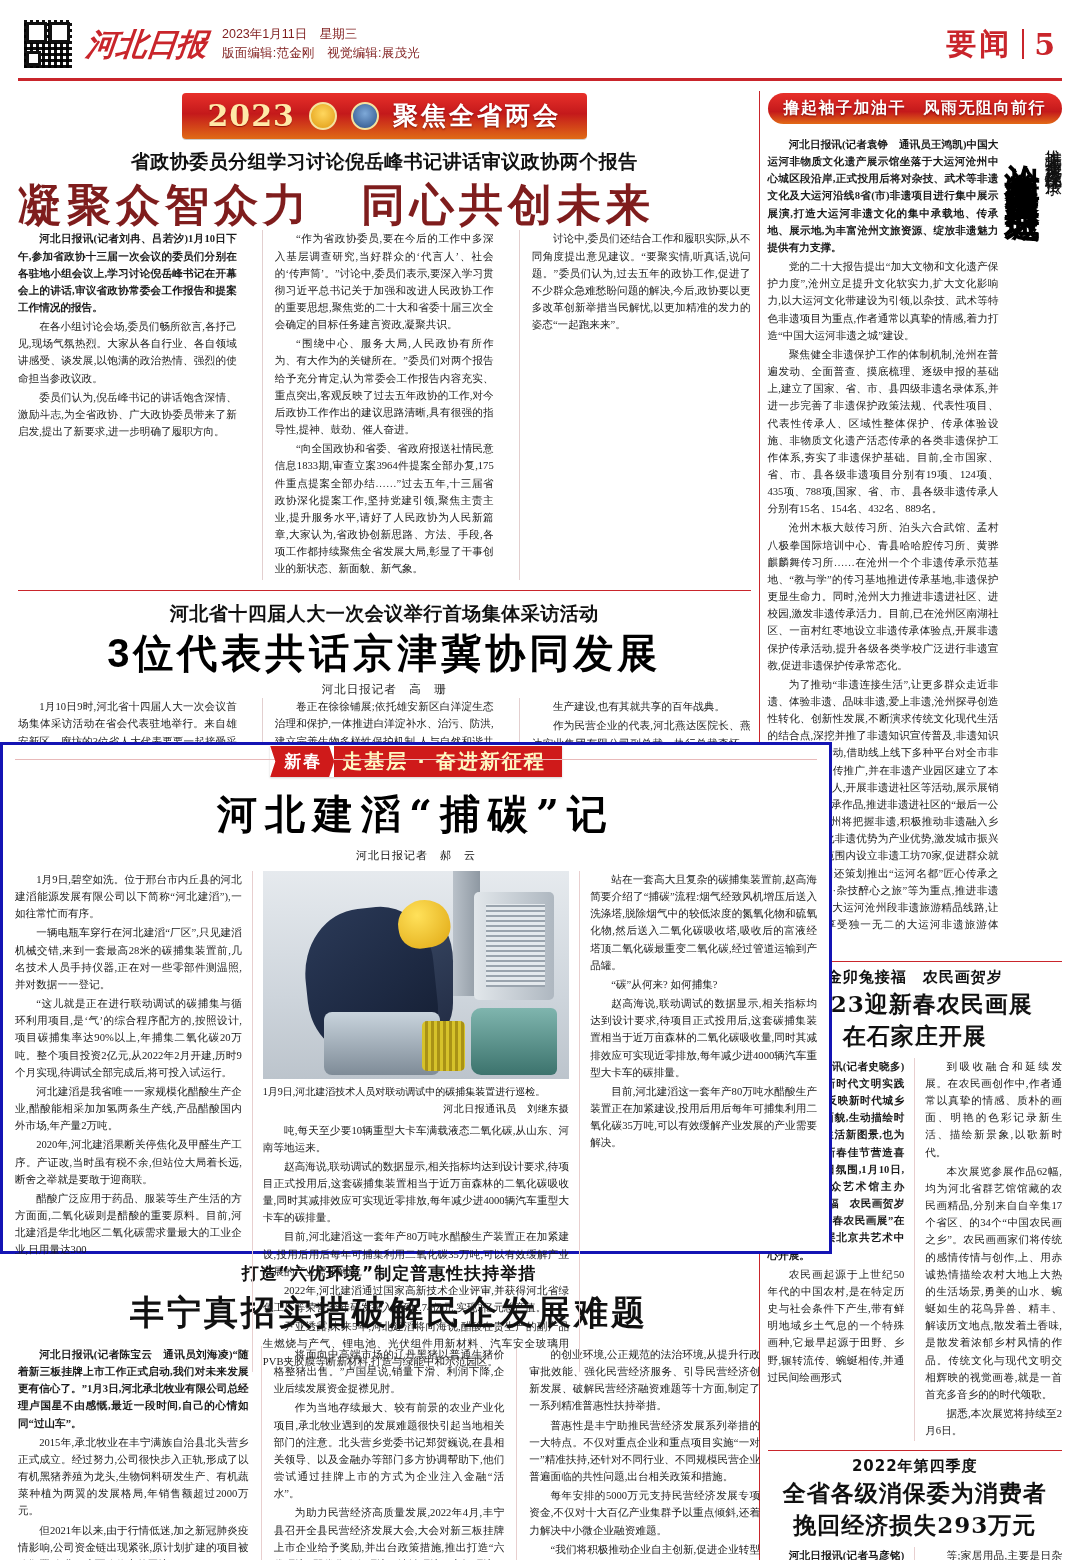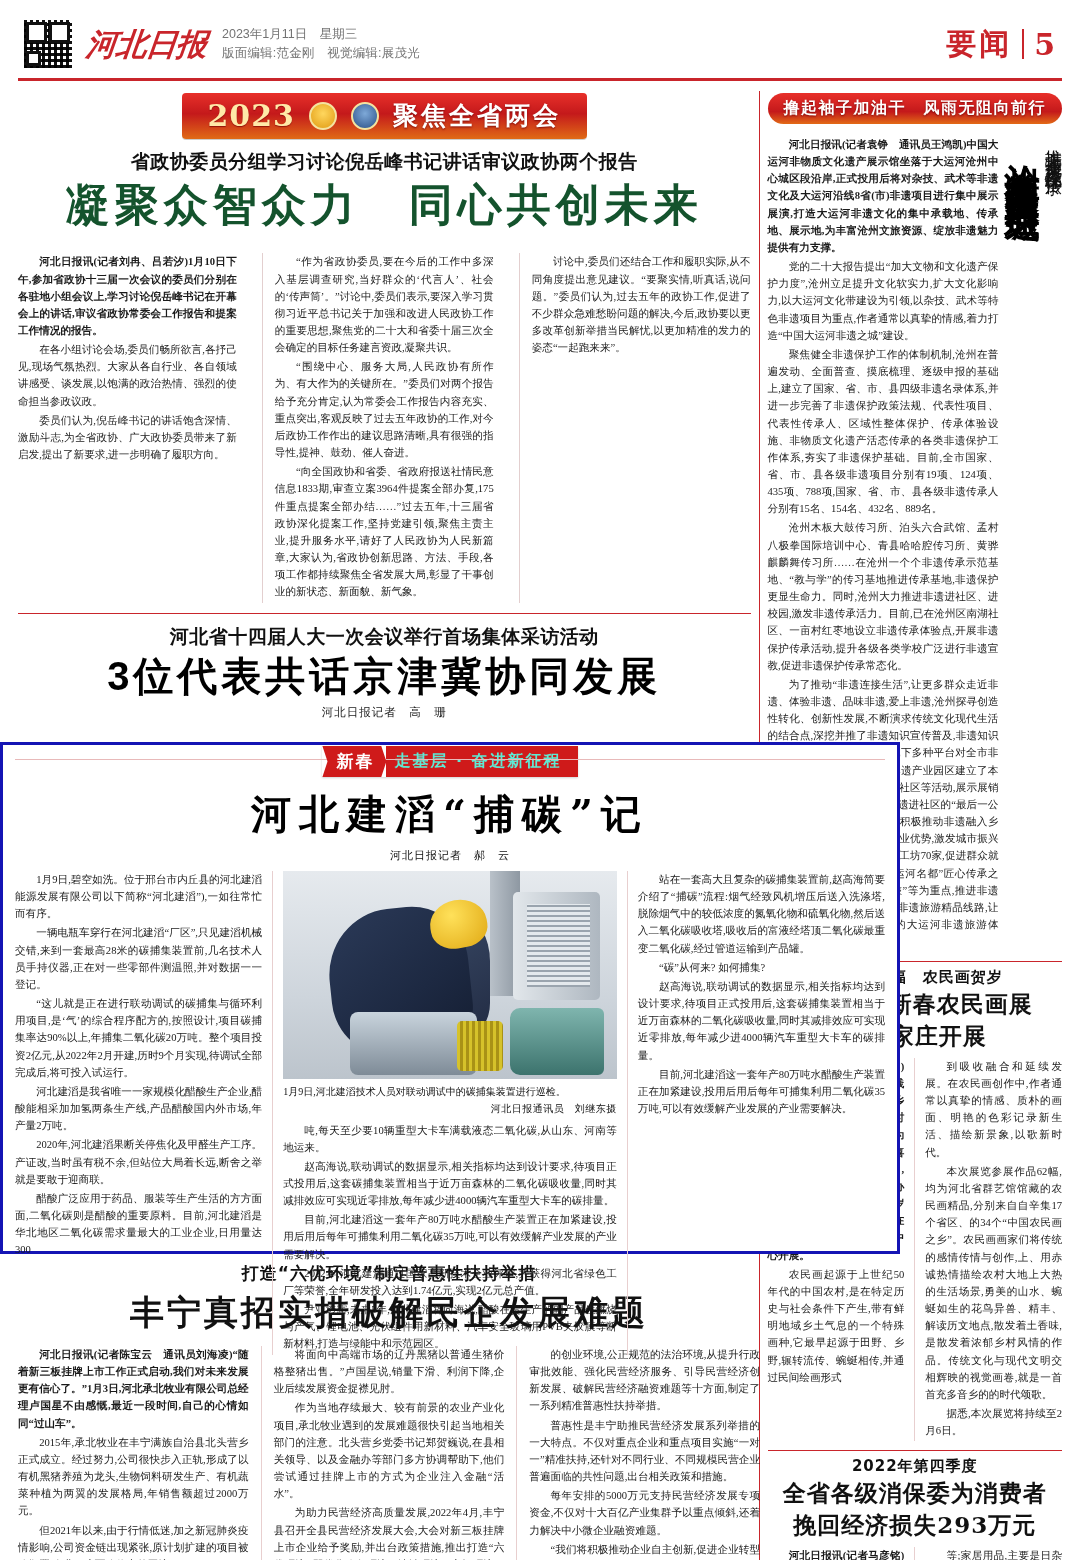--- a/index.html
+++ b/index.html
@@ -37,21 +37,21 @@
     margin-left:12px; flex:none;
     font-family:"DejaVu Serif", serif;
     font-weight:bold; font-size:31px; color:#c9252b;
     letter-spacing:-1px;
     font-style:italic;
     line-height:1;
     transform:skewX(-6deg);
   }
   .mast-meta {
     margin-left:16px; font-family:"Liberation Sans", sans-serif;
-    font-size:12.5px; line-height:1.55; color:#737373;
+    font-size:12.5px; line-height:1.55; color:#7f1d1d;
   }
   .mast-meta .row2 { letter-spacing:.2px; }
   .mast-spacer { flex:1; }
   .section-name {
     font-family:"DejaVu Serif", serif;
     font-weight:bold; font-size:30px; color:#c9252b;
     letter-spacing:3px; display:flex; align-items:center; gap:10px;
   }
   .section-name .divider { width:2px; height:30px; background:#c9252b; display:inline-block; }
   .section-name .pageno { color:#c9252b; font-size:30px; font-weight:bold; }
@@ -84,34 +84,34 @@
   .emblem.b { background:radial-gradient(circle at 50% 40%,#7ea9d8,#2a4f86); }
   .banner .btxt {
     font-family:"DejaVu Sans", sans-serif; font-weight:bold; font-size:25px;
     color:#fff; letter-spacing:3px; text-shadow:0 1px 2px rgba(110,0,0,.8);
   }
 
   
   .kicker { text-align:center; font-family:"DejaVu Serif", serif; font-weight:bold;
             font-size:19px; letter-spacing:.5px; margin-top:10px; color:#111; }
   .headline {
-    text-align:center; font-family:"DejaVu Sans", sans-serif; font-weight:bold;
-    font-size:44px; letter-spacing:5px; margin-top:6px; color:#14532d; line-height:1.1;
+    font-family:"DejaVu Sans", sans-serif; font-weight:bold;
+    font-size:44px; letter-spacing:5px; margin-top:6px; color:#7f1d1d; line-height:1.1;
   }
   .headline-serif {
     text-align:center; font-family:Liberation Sans, sans-serif; font-weight:bold;
     font-size:40px; letter-spacing:4px; margin-top:4px; color:#000; line-height:1.12;
   }
   .byline { text-align:center; font-size:11.5px; margin-top:7px; letter-spacing:1px; color:#222;
             font-family:"Liberation Serif", serif; }
 
   .hrule { height:1px; background:#c9252b; margin:10px 0 8px 0; }
 
   
-  .cols { display:flex; gap:25px; margin-top:24px; }
+  .cols { display:flex; gap:25px; margin-top:1px; }
   .cols > .col { flex:1; position:relative; }
   .cols > .col + .col { border-left:1px solid #e3cfcf; padding-left:12px; }
   .bodytext {
     font-family:"Liberation Serif", serif;
     font-size:10.6px; line-height:1.62; text-align:justify;
     color:#1a1a1a; text-indent:2em; margin:0 0 2px 0;
     -webkit-hyphens:auto;
   }
   .lead { font-weight:bold; }
 
@@ -137,40 +137,40 @@
   }
   .vert-title-sub {
     writing-mode:vertical-rl; text-orientation:upright;
     font-family:"DejaVu Sans", sans-serif;
     font-size:17px; letter-spacing:2px; line-height:1.05;
     color:#111; white-space:nowrap; height:560px; margin-left:4px;
   }
 
   
   .feature-box {
-    position:absolute; left:0; top:742px; width:900px; height:512px;
+    position:absolute; left:0; top:742px; width:832px; height:512px;
     border:3px solid #1414b4; background:#fff; z-index:5;
   }
   .feature-inner { padding:10px 12px 8px 12px; position:relative; height:100%; }
   .feature-rule { height:1px; background:#e8b9b9; margin:4px 0 0 0; position:relative; }
   .xinchun-wrap { display:flex; justify-content:center; margin-top:-14px; }
   .xinchun {
     display:flex; align-items:stretch; height:31px;
     box-shadow:0 1px 2px rgba(0,0,0,.18);
   }
   .xc-diamond {
     background:#cf1a1a; color:#fff; font-family:"DejaVu Sans", sans-serif;
     font-weight:bold; font-size:17px; letter-spacing:2px;
     display:flex; align-items:center; padding:0 12px 0 14px;
     clip-path:polygon(0 0, 92% 0, 100% 50%, 92% 100%, 0 100%, 8% 50%);
     transform:skewX(0deg);
   }
   .xc-body {
-    background:#cf1a1a; color:#5eead4; font-family:"DejaVu Sans", sans-serif;
-    font-weight:bold; font-size:16px; letter-spacing:2px;
+    background:#cf1a1a; color:#fef9c3; font-family:"DejaVu Sans", sans-serif;
+    font-weight:bold; font-size:20px; letter-spacing:2px;
     display:flex; align-items:center; padding:0 16px 0 8px;
   }
   .feature-headline {
     text-align:center; font-family:"DejaVu Serif", serif; font-weight:bold;
     font-size:40px; letter-spacing:8px; margin-top:10px; color:#000;
   }
   .feature-byline { text-align:center; font-size:11px; margin-top:6px; letter-spacing:1px; }
 
   .feature-cols { display:flex; gap:10px; margin-top:8px; }
   .fcol { flex:1; }

